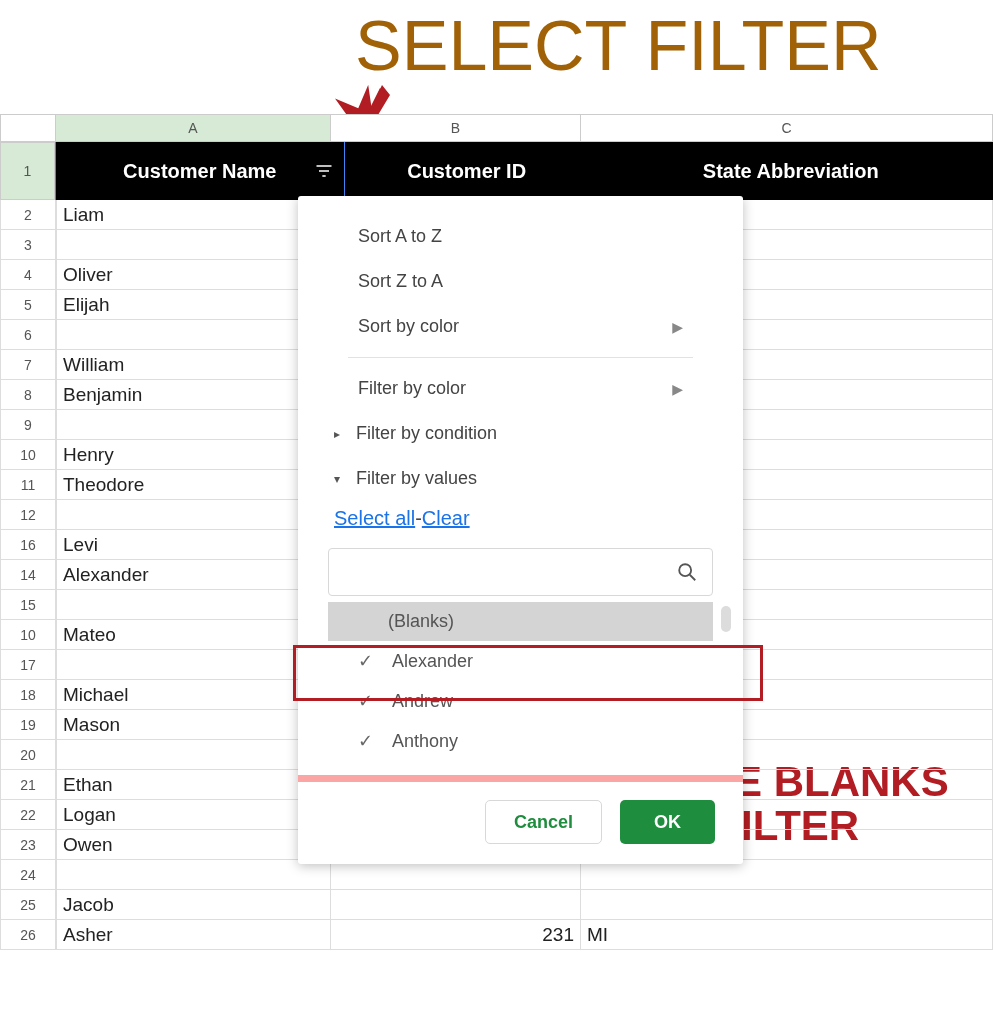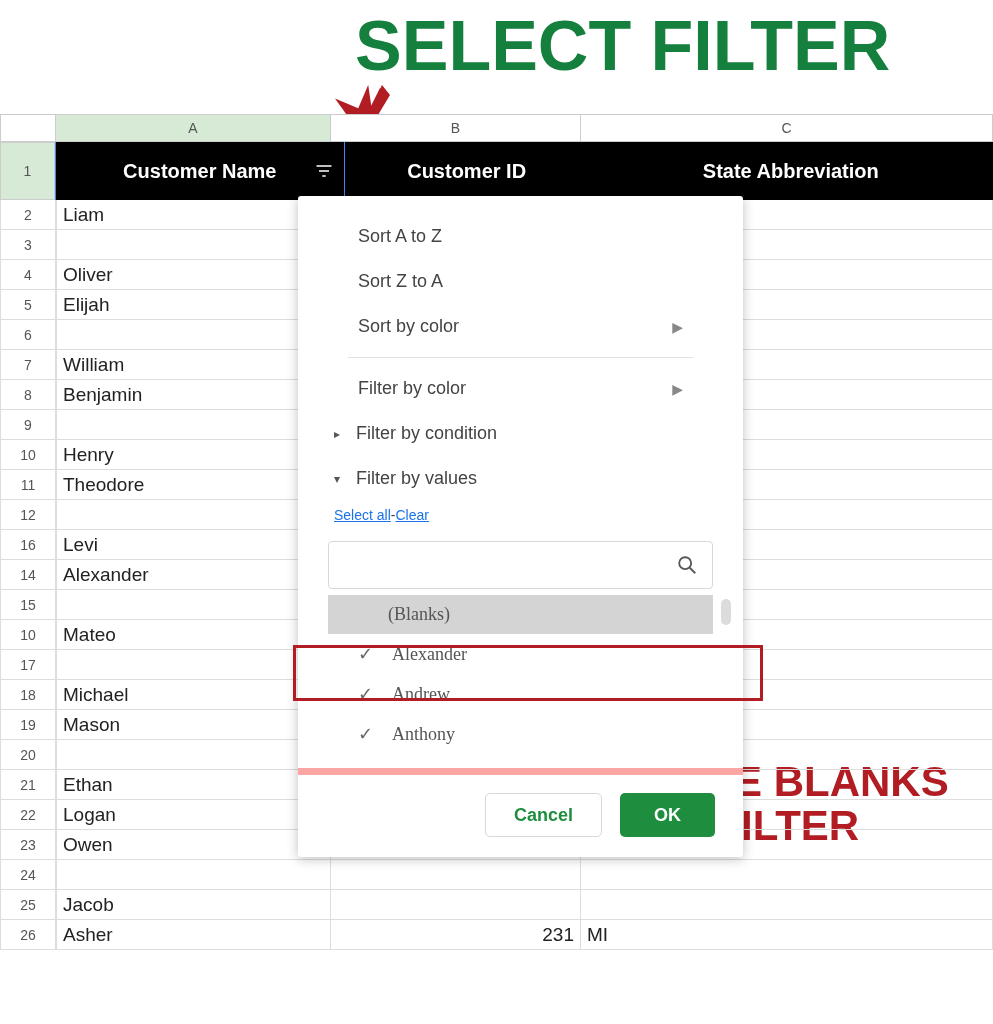--- a/index.html
+++ b/index.html
@@ -10,23 +10,23 @@
     width: 993px;
     height: 1024px;
     position: relative;
     overflow: hidden;
   }
   .annotation-top {
     position: absolute;
     top: 6px;
     left: 355px;
     font-family: "Arial Narrow", Arial, sans-serif;
-    font-weight: 700;
+    font-weight: 400;
     font-size: 70px;
-    color: #15803d;
+    color: #a16207;
     letter-spacing: 0px;
     font-stretch: condensed;
   }
   .annotation-bottom {
     position: absolute;
     top: 760px;
     left: 580px;
     font-family: "Arial Narrow", Arial, sans-serif;
     font-weight: 900;
     font-size: 42px;
@@ -173,38 +173,37 @@
     gap: 10px;
   }
   .fp-divider {
     height: 1px;
     background: #e2e2e2;
     margin: 8px 50px;
   }
   .fp-caret { width: 12px; display: inline-block; color: #555; font-size: 12px;}
   .fp-links {
     padding: 6px 36px 18px;
-    font-size: 14px;
+    font-size: 20px;
   }
   .fp-links a { color: #1a73e8; text-decoration: underline; }
   .fp-search {
     margin: 0 30px 6px;
     height: 48px;
     border: 1px solid #d8d8d8;
     border-radius: 4px;
     display: flex;
     align-items: center;
     justify-content: flex-end;
     padding: 0 14px;
   }
   .fp-values {
     margin: 0 30px;
     max-height: 170px;
     position: relative;
-    font-family: Liberation Serif, serif;
   }
   .fp-scroll-thumb {
     position: absolute;
     right: -18px;
     top: 4px;
     width: 10px;
     height: 26px;
     background: #dcdcdc;
     border-radius: 5px;
   }

